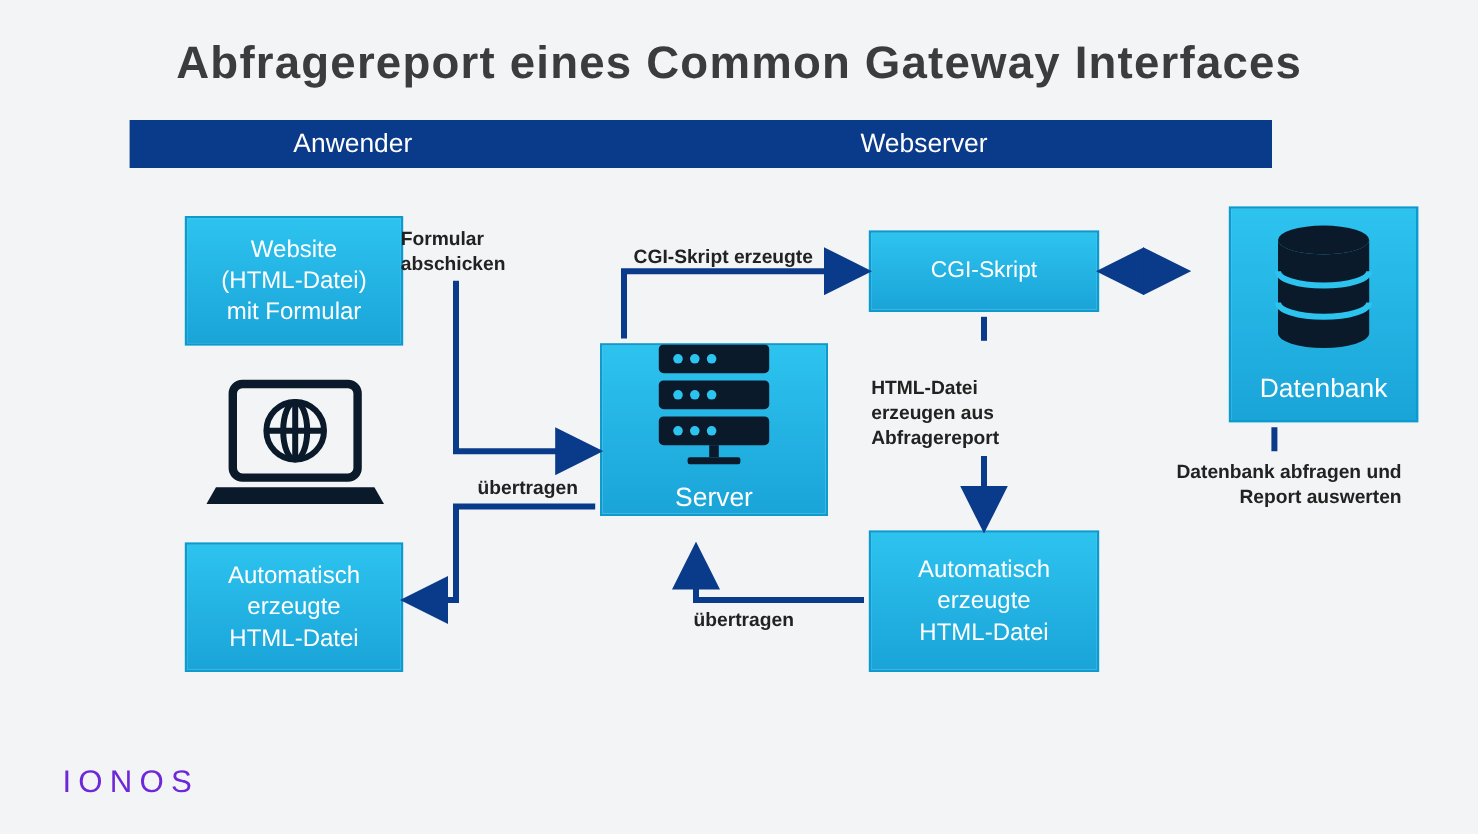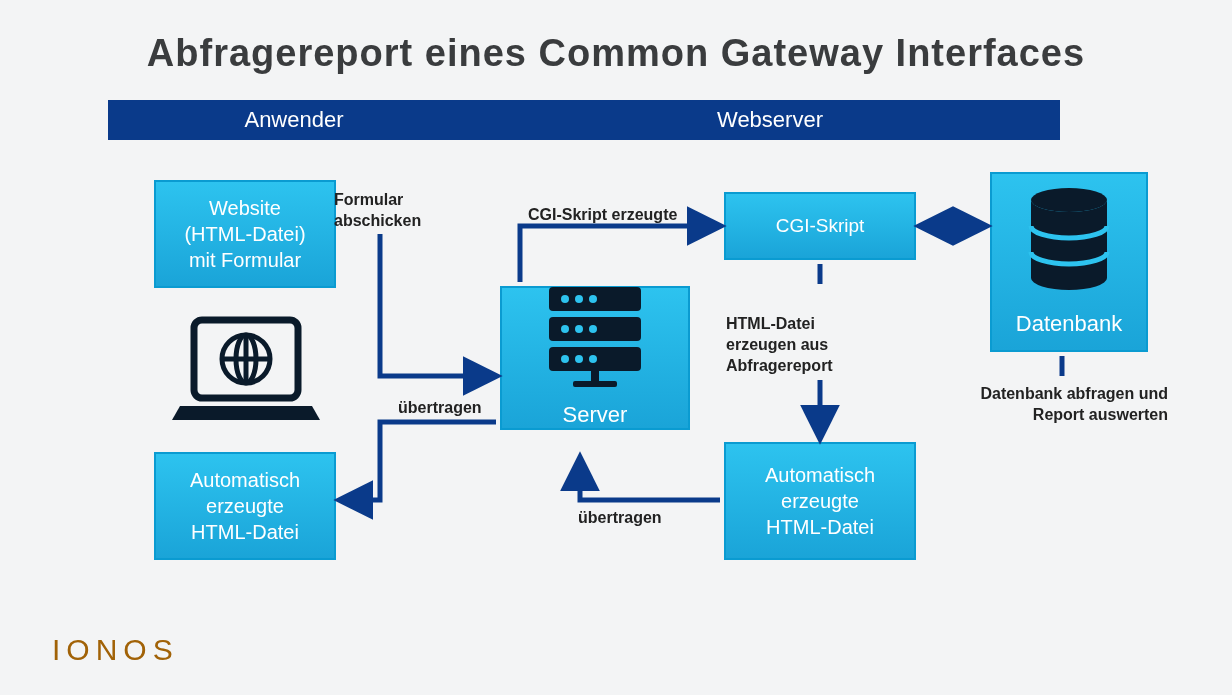--- a/index.html
+++ b/index.html
@@ -55,36 +55,36 @@
     font-size: 16px;
     font-weight: 600;
     line-height: 1.3;
   }
   
   .n-website { left: 154px; top: 180px; width: 182px; height: 108px; }
   .n-auto1   { left: 154px; top: 452px; width: 182px; height: 108px; }
   .n-server  { left: 500px; top: 286px; width: 190px; height: 144px; font-size: 22px; }
   .n-cgi     { left: 724px; top: 192px; width: 192px; height: 68px;  font-size: 19px; justify-content: center; }
   .n-auto2   { left: 724px; top: 442px; width: 192px; height: 118px; }
-  .n-db      { left: 990px; top: 172px; width: 158px; height: 180px; font-size: 22px; }
+  .n-db      { left: 1024px; top: 172px; width: 158px; height: 180px; font-size: 22px; }
   
   .icon-wrap { margin-bottom: 6px; }
   .laptop {
     position: absolute;
     left: 172px; top: 314px;
     width: 148px; height: 112px;
   }
   .logo {
     position: absolute;
     left: 52px; bottom: 28px;
     width: 170px;
-    font-size: 30px;
+    font-size: 26px;
     font-weight: 300;
     letter-spacing: 6px;
-    color: #a16207;
+    color: #6d28d9;
     font-family: "Segoe UI", Arial, sans-serif;
   }
   svg.arrows {
     position: absolute;
     left: 0; top: 0;
     width: 1232px; height: 695px;
     pointer-events: none;
   }
 </style>
 </head>

